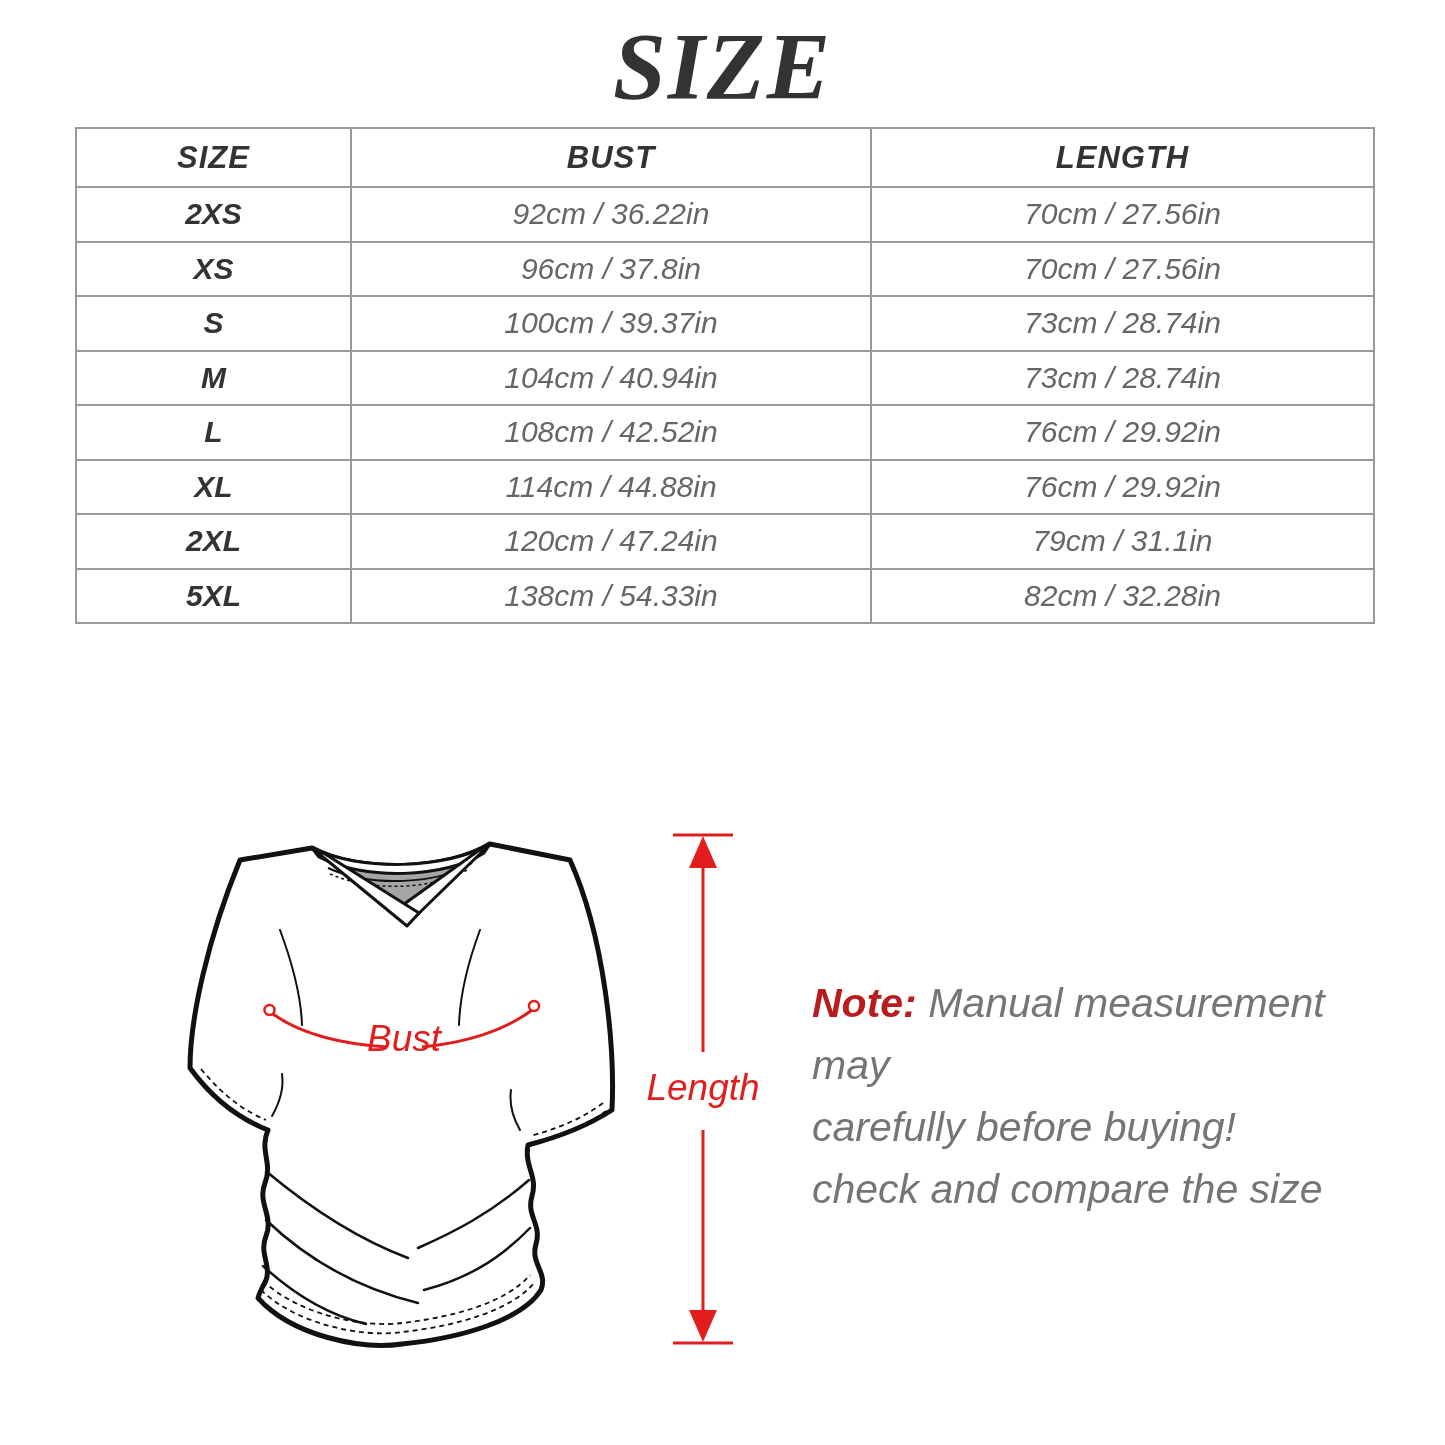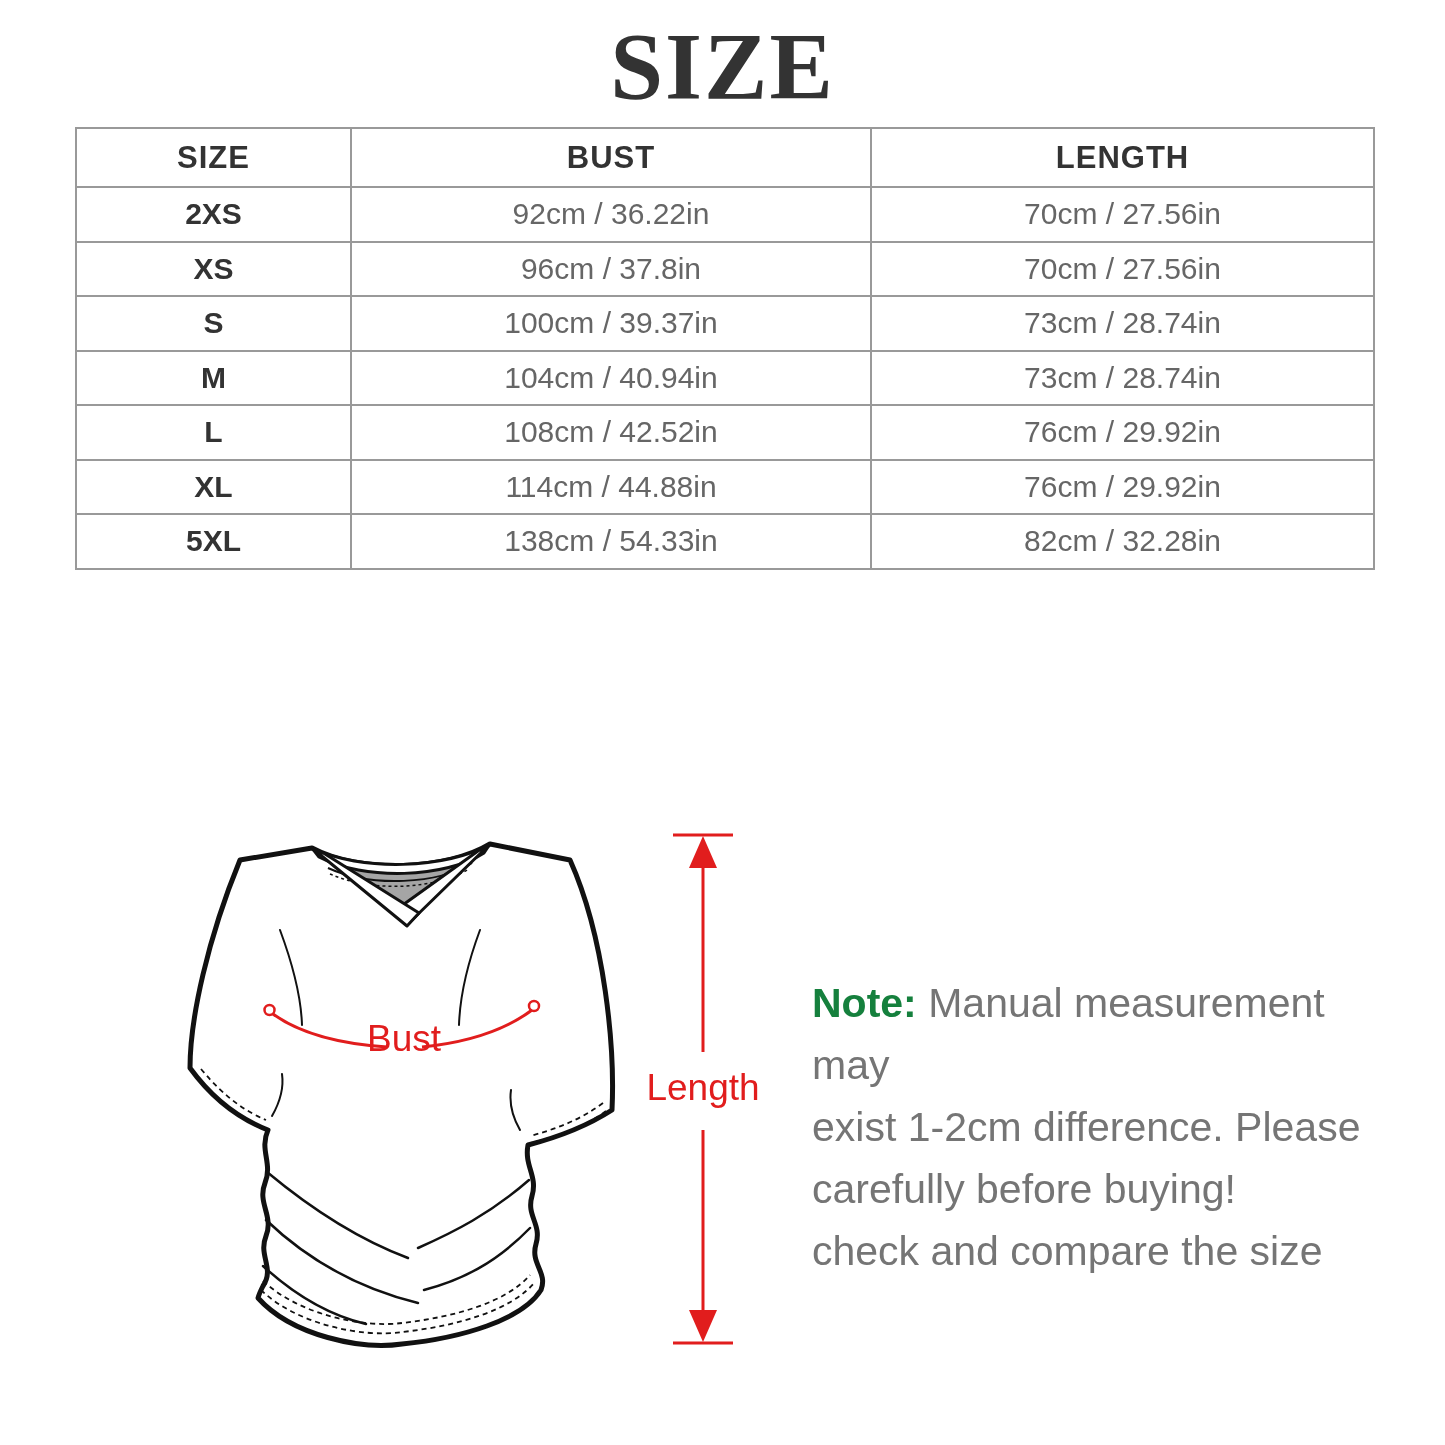--- a/index.html
+++ b/index.html
@@ -1,30 +1,30 @@
 <!DOCTYPE html>
 <html style="--accent-red: #e11d1d; --collar-gray: #a5a5a5;"><head>
 <meta charset="utf-8">
 <style>
   html,body{margin:0;padding:0;background:#fff;}
   .page{position:relative;width:1445px;height:1445px;background:#ffffff;overflow:hidden;
-        font-family:"Liberation Sans",sans-serif;}
+        font-family:"Liberation Sans",sans-serif;font-style:italic;}
   .title{position:absolute;top:12px;left:0;width:100%;text-align:center;
          font-family:"Liberation Serif",serif;font-weight:bold;font-size:95px;
          color:#333333;letter-spacing:2px;}
   table.size-table{position:absolute;left:75px;top:127px;width:1298px;
          border-collapse:collapse;table-layout:fixed;background:#fff;}
   .size-table th,.size-table td{border:2px solid #999999;text-align:center;vertical-align:middle;
          padding:0;overflow:hidden;white-space:nowrap;}
   .size-table th{height:57px;font-size:31px;color:#333333;font-weight:bold;letter-spacing:1px;}
   .size-table td{height:52.5px;font-size:30px;color:#666666;font-weight:normal;}
   .size-table td.size-col{font-weight:bold;color:#333333;}
   .note{position:absolute;left:812px;top:972px;width:575px;font-size:41px;line-height:62px;
         color:#757575;}
-  .note b{font-weight:bold;color:#15803d;text-align:center;}
+  .note b{font-weight:bold;color:#b91c1c;text-align:center;}
   .diagram{position:absolute;left:160px;top:820px;}
   .diagram text{font-family:"Liberation Sans",sans-serif;font-size:37px;fill:var(--accent-red,#e11d1d);}
   .red-line{stroke:var(--accent-red,#e11d1d);fill:none;}
   .red-shape{fill:var(--accent-red,#e11d1d);stroke:none;}
   .ink{stroke:#111111;fill:none;}
 </style>
 </head>
 <body>
 
 <div class="page">
@@ -67,20 +67,25 @@
         </tr>
         <tr>
           <td class="size-col">L</td>
           <td>108cm / 42.52in</td>
           <td>76cm / 29.92in</td>
         </tr>
         <tr>
           <td class="size-col">XL</td>
           <td>114cm / 44.88in</td>
           <td>76cm / 29.92in</td>
+        </tr>
+        <tr>
+          <td class="size-col">2XL</td>
+          <td>120cm / 47.24in</td>
+          <td>79cm / 31.1in</td>
         </tr>
         <tr>
           <td class="size-col">5XL</td>
           <td>138cm / 54.33in</td>
           <td>82cm / 32.28in</td>
         </tr>
       </tbody>
   </table>
 
   <svg class="diagram" width="620" height="570" viewBox="0 0 620 570" xmlns="http://www.w3.org/2000/svg">
@@ -135,18 +140,17 @@
       <path class="red-line" d="M543,46 V232" stroke-width="3"></path>
       <text x="543" y="280" text-anchor="middle">Length</text>
       <path class="red-line" d="M543,310 V492" stroke-width="3"></path>
       <polygon class="red-shape" points="543,522 529,490 557,490"></polygon>
       <path class="red-line" d="M513,523 H573" stroke-width="3"></path>
     </g>
   </svg>
 
   <div class="note">
     <div><b>Note:</b> <span>Manual measurement may</span></div>
-    <div>exist 1-2cm difference. Please</div>
     <div>carefully before buying!</div>
     <div>check and compare the size</div>
   </div>
 
 </div>
 
 </body></html>

